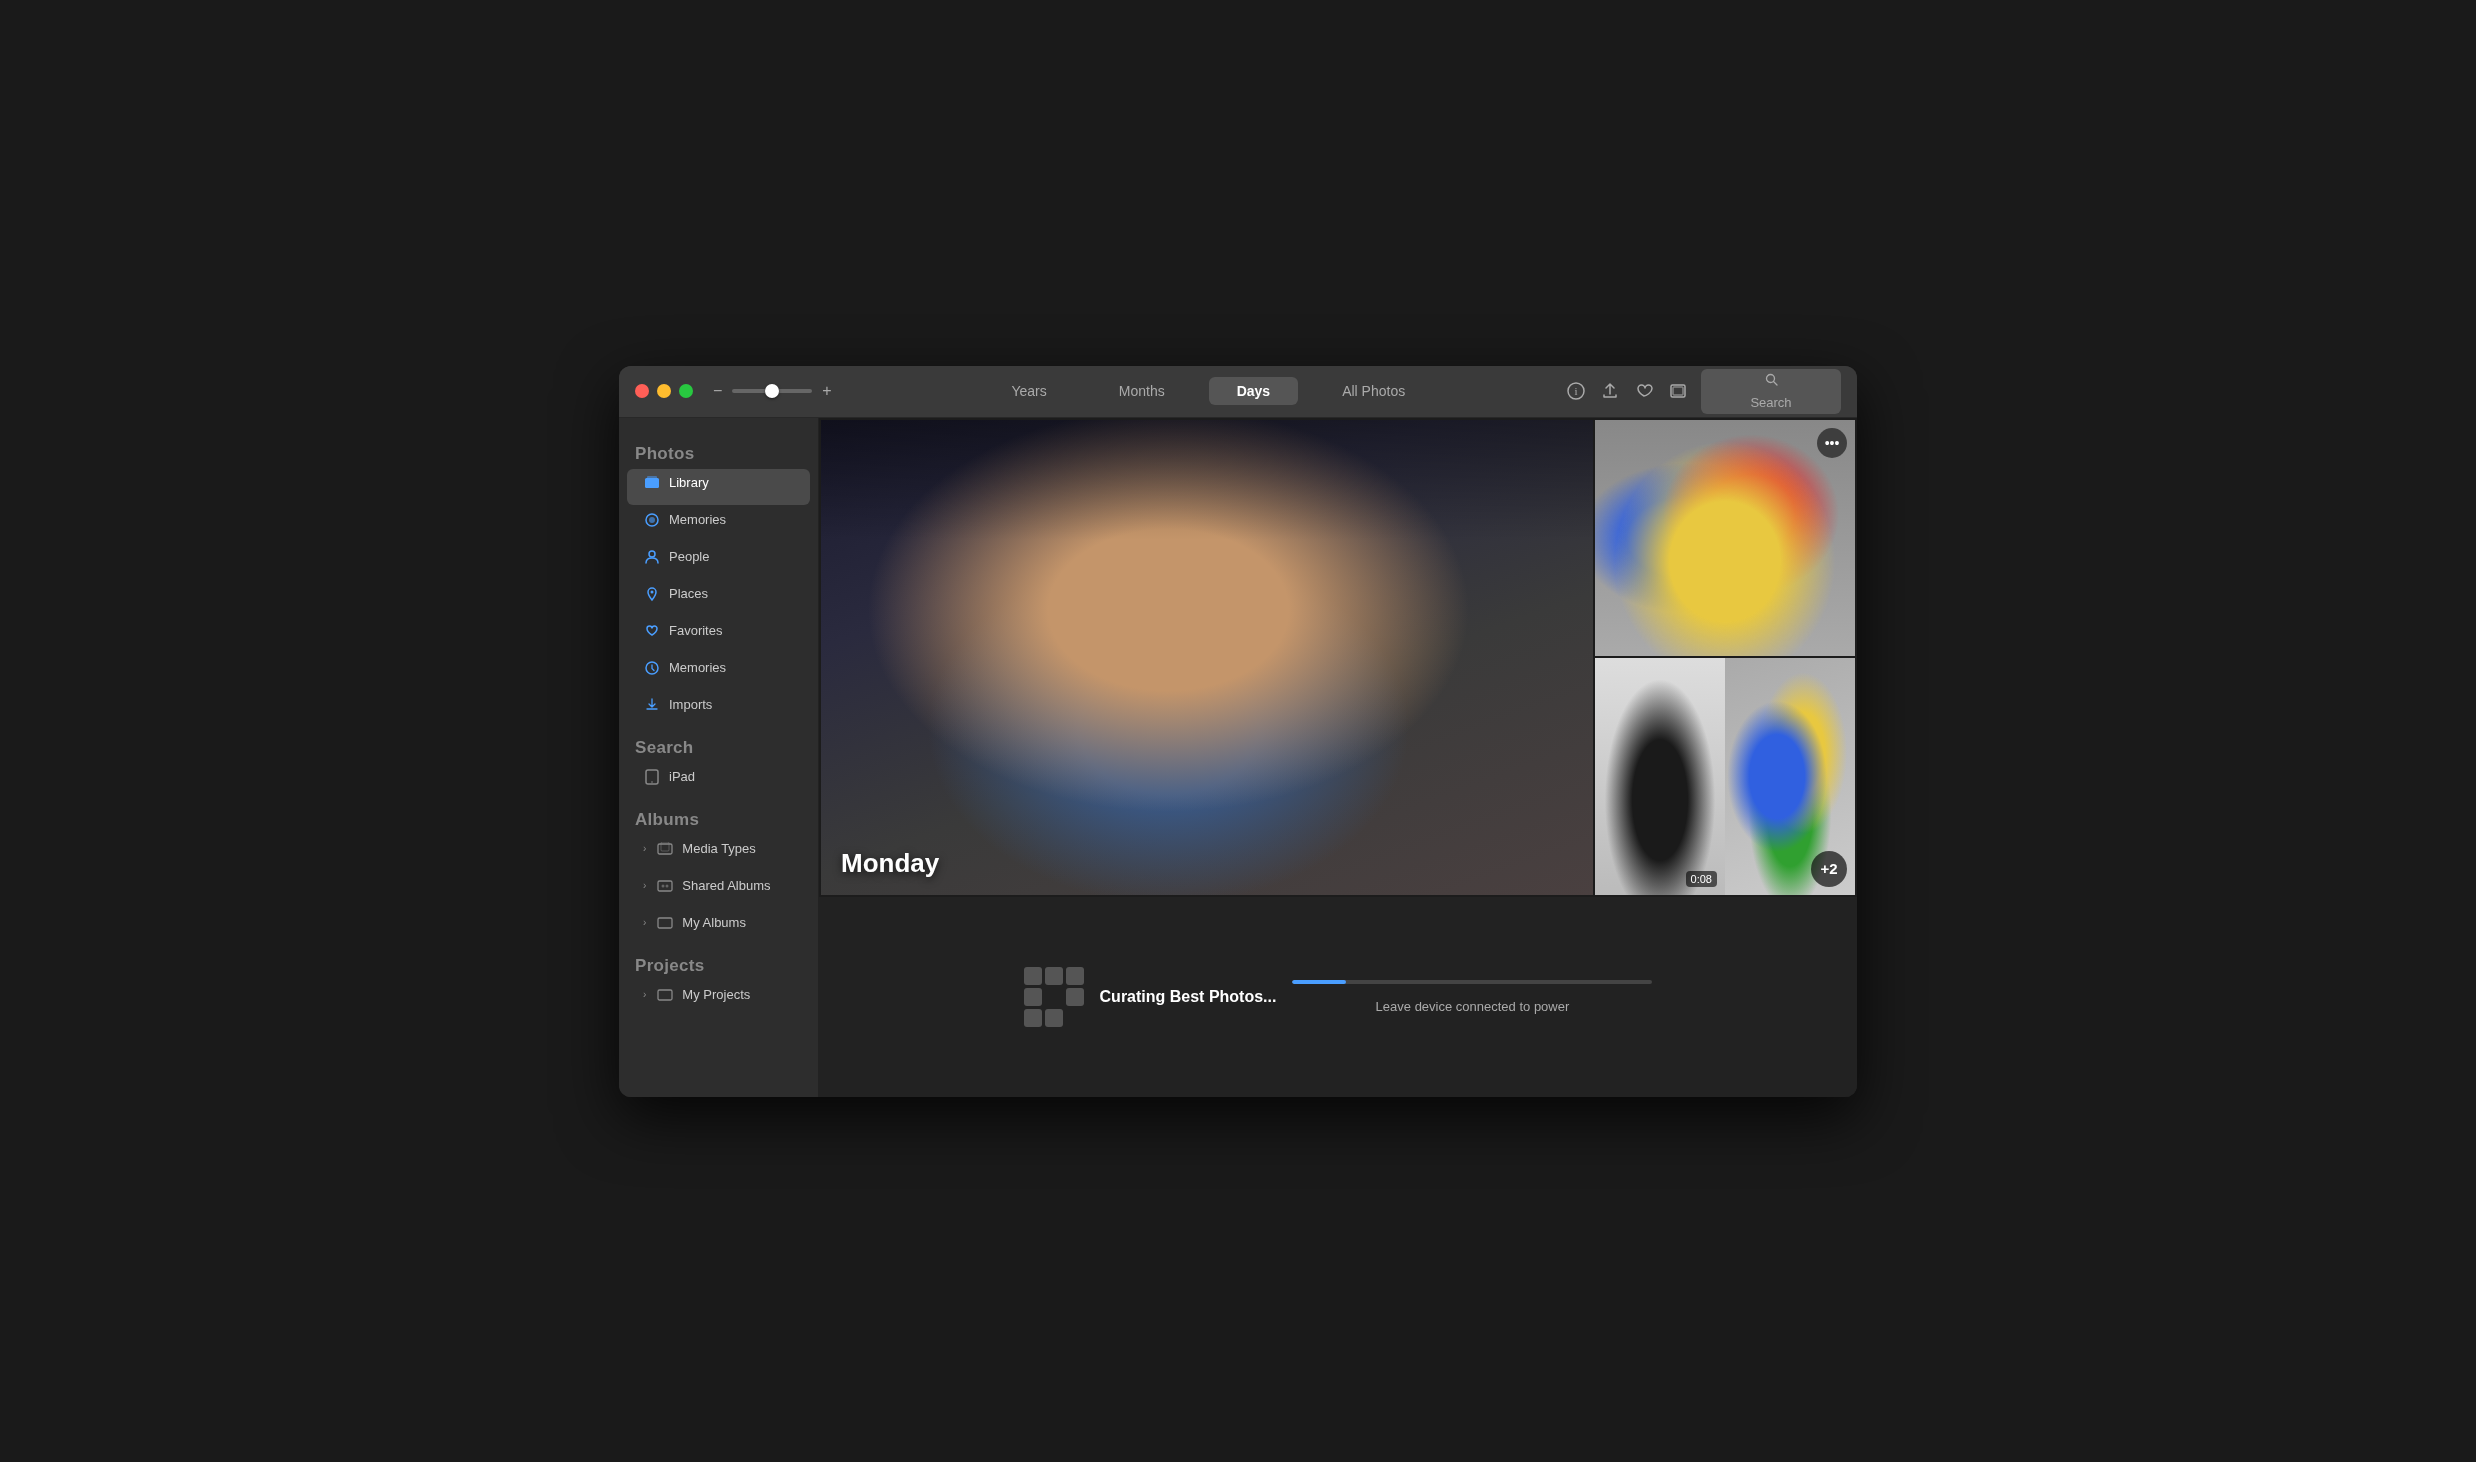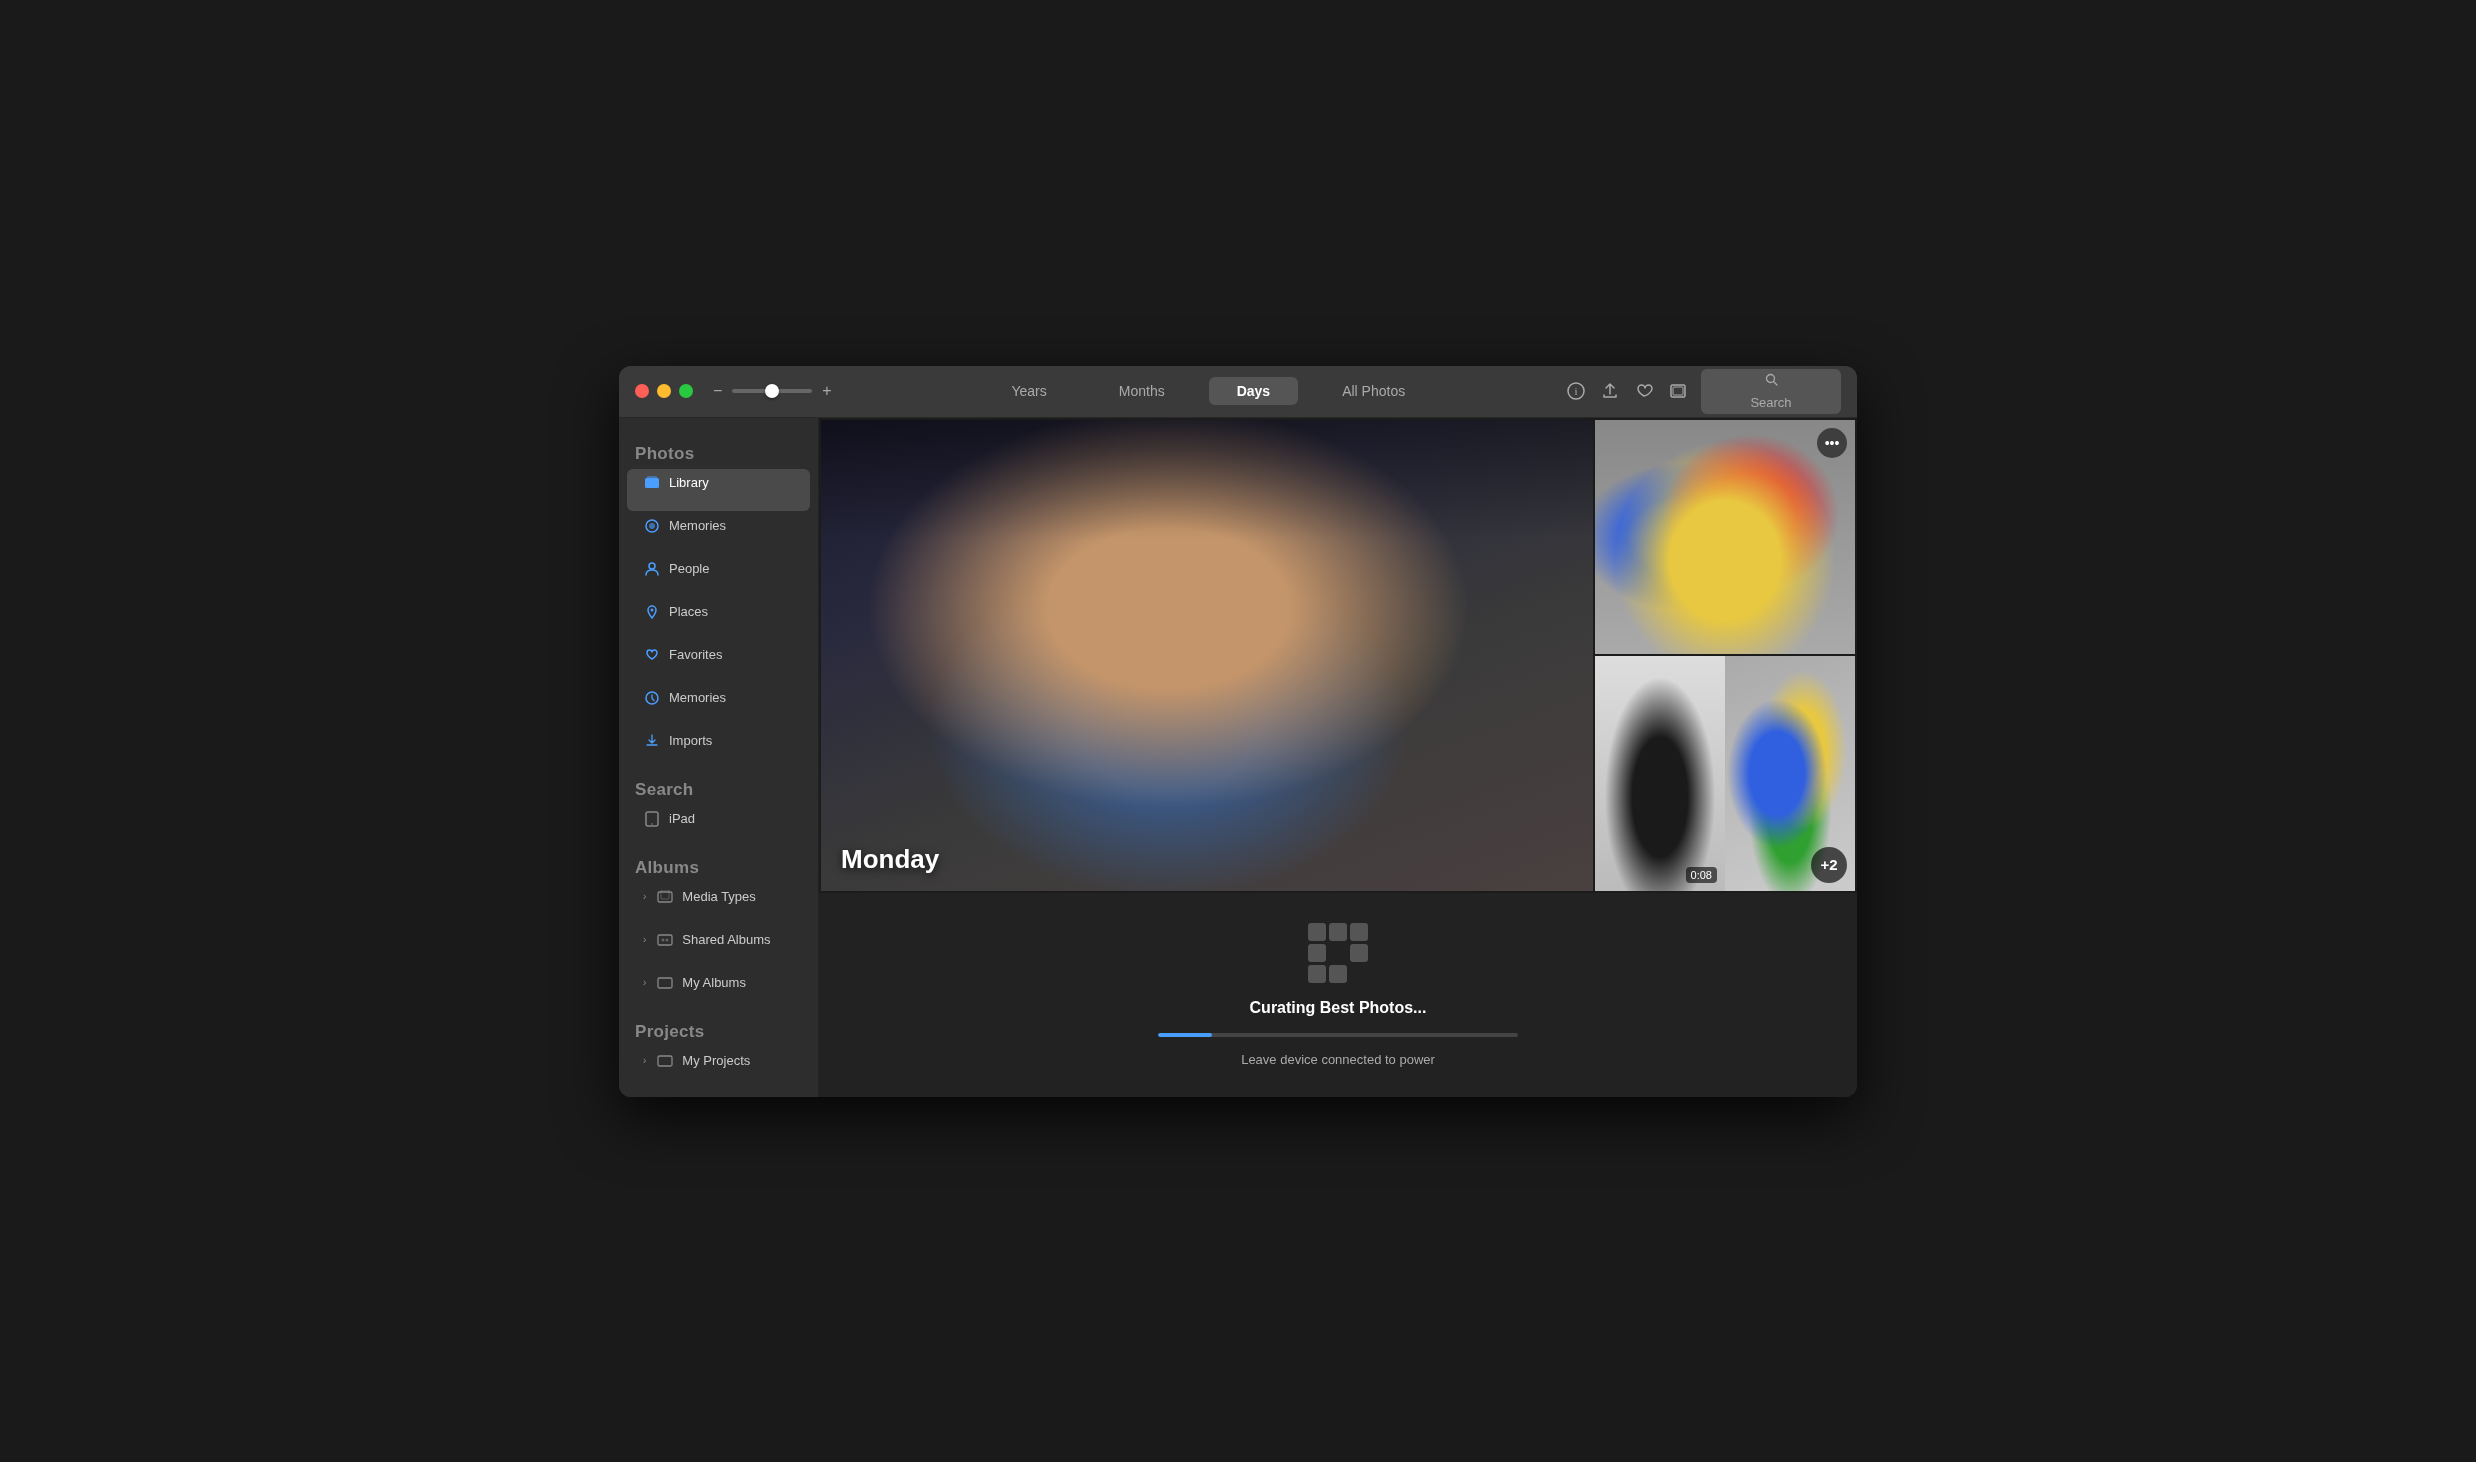--- a/index.html
+++ b/index.html
@@ -149,21 +149,21 @@
       color: #888;
       font-weight: 600;
       padding: 10px 16px 4px 16px;
       text-transform: none;
       letter-spacing: 0.3px;
     }
     .sidebar-item {
       display: flex;
       align-items: center;
       gap: 8px;
-      padding: 5px 12px 19px 16px;
+      padding: 5px 12px 13px 16px;
       cursor: pointer;
       border-radius: 6px;
       margin: 1px 8px;
       color: #ccc;
       font-size: 13px;
     }
     .sidebar-item.active {
       background: #4a4a4a;
       color: #fff;
     }
@@ -261,21 +261,20 @@
       height: 30px;
       display: flex;
       align-items: center;
       justify-content: center;
       cursor: pointer;
     }
     .curation-overlay {
       background: #222;
       padding: 30px 20px;
       display: flex;
-      flex-direction: column;
       align-items: center;
       justify-content: center;
       gap: 16px;
       flex-shrink: 0;
       min-height: 200px;
     }
     .curation-icon {
       display: grid;
       grid-template-columns: repeat(3, 1fr);
       gap: 3px;

